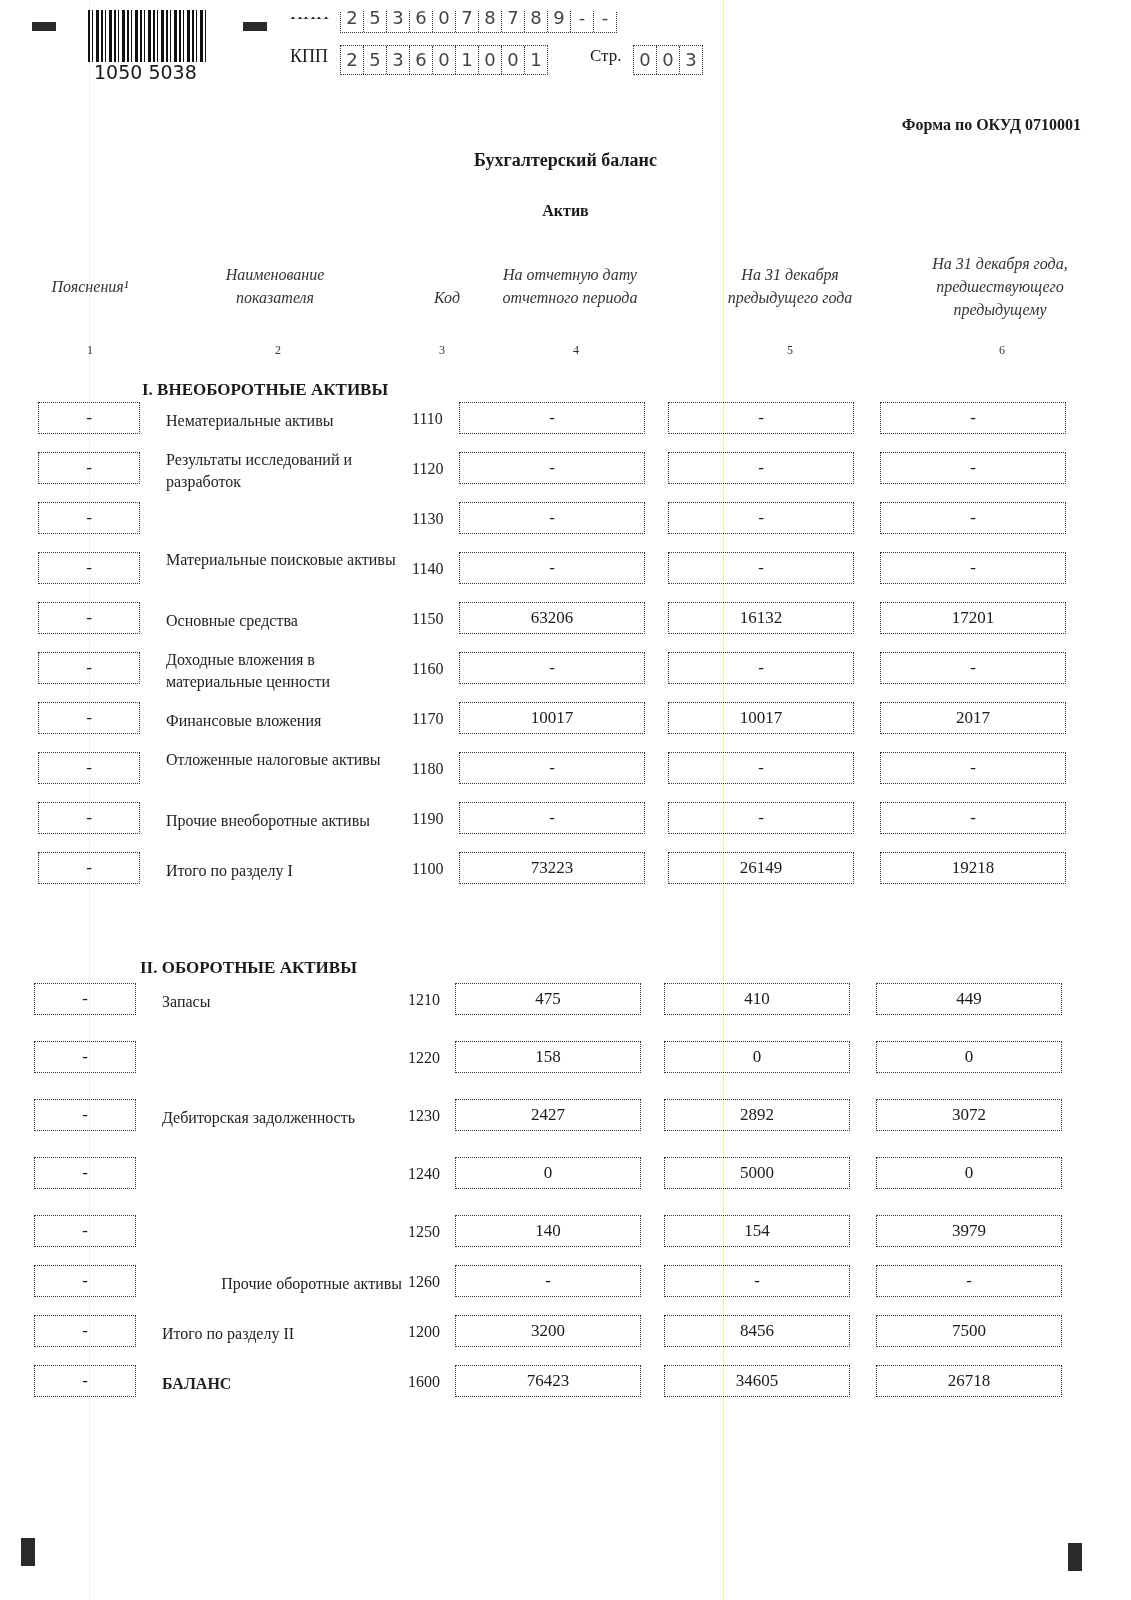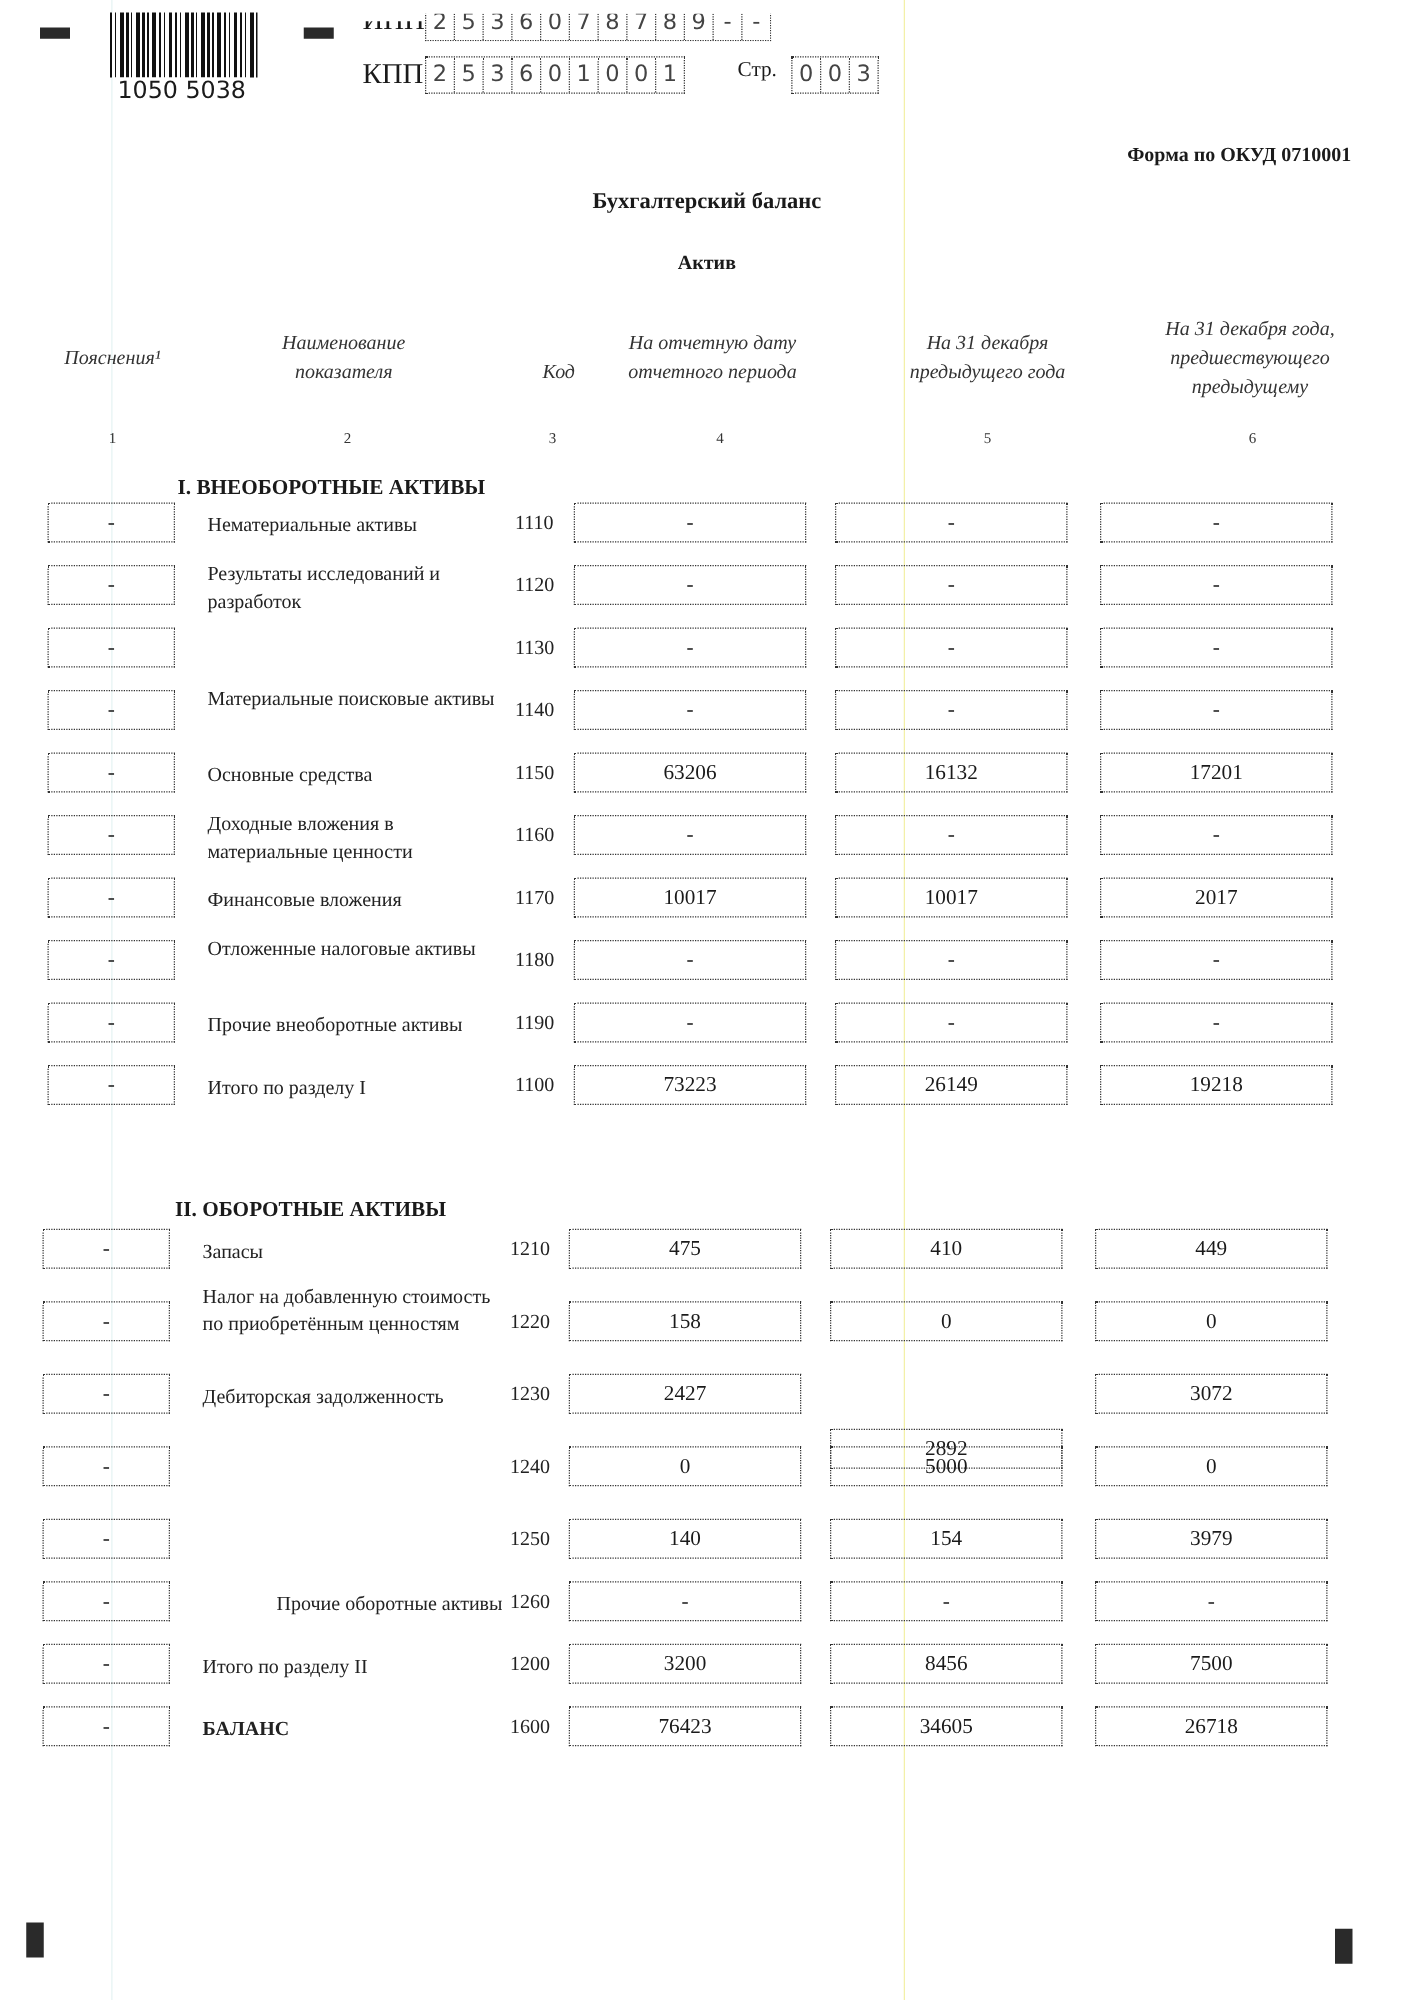--- a/index.html
+++ b/index.html
@@ -5,21 +5,21 @@
   html, body { margin: 0; padding: 0; background: #ffffff; }
   body { width: 1131px; height: 1600px; position: relative; overflow: hidden;
          font-family: "Liberation Serif", "DejaVu Serif", serif; color: #1a1a1a; }
   .marker { position: absolute; background: #2a2a2a; }
   .vline { position: absolute; top: 0; bottom: 0; width: 1px; }
   .barcode { position: absolute; left: 88px; top: 10px; width: 118px; height: 62px; }
   .barcode .bars { position: absolute; left: 0; top: 0; width: 118px; height: 52px;
     background: repeating-linear-gradient(90deg, #111 0 2px, #fff 2px 4px, #111 4px 5px, #fff 5px 8px, #111 8px 11px, #fff 11px 13px); }
   .barcode .num { position: absolute; left: 4px; top: 52px; font-family: "DejaVu Sans", sans-serif;
     font-size: 19px; letter-spacing: 0px; background: #fff; padding: 0 2px; line-height: 20px; }
-  .code-label { position: absolute; font-size: 23px; }
+  .code-label { position: absolute; font-size: 18px; }
   .cells { position: absolute; display: flex; border: 1px dotted #333; }
   .cells span { display: inline-block; width: 22px; height: 28px; line-height: 28px; text-align: center;
     border-right: 1px dotted #333; font-family: "DejaVu Sans", sans-serif; font-size: 18px; color: #444; }
   .cells span:last-child { border-right: none; }
   .form-code { position: absolute; right: 50px; top: 116px; font-weight: bold; font-size: 16px; }
   .title { position: absolute; left: 0; width: 1131px; text-align: center; font-weight: bold; }
   .hdr { position: absolute; font-style: italic; text-align: center; font-size: 16px; line-height: 23px; color: #333; }
   .colnum { position: absolute; font-size: 12px; text-align: center; color: #333; }
   .section { position: absolute; font-weight: bold; font-size: 17px; }
   .row { position: absolute; left: 0; width: 1131px; height: 50px; }
@@ -187,32 +187,31 @@
     <div class="row" style="top: 983px;">
       <div class="box note-box" style="left:34px; top:0px;">-</div>
       <div class="label" style="left:162px; top:8px; width:240px;">Запасы</div>
       <div class="code" style="left:408px; top:8px;">1210</div>
       <div class="box val-box" style="left:455px; top:0px;">475</div>
       <div class="box val-box" style="left:664px; top:0px;">410</div>
       <div class="box val-box" style="left:876px; top:0px;">449</div>
     </div>
     <div class="row" style="top: 1041px;">
       <div class="box note-box" style="left:34px; top:0px;">-</div>
-      <div class="label" style="left:162px; top:-14px; width:240px;">Налог на добавленную стоимость по приобретённым ценностям</div>
       <div class="code" style="left:408px; top:8px;">1220</div>
       <div class="box val-box" style="left:455px; top:0px;">158</div>
       <div class="box val-box" style="left:664px; top:0px;">0</div>
       <div class="box val-box" style="left:876px; top:0px;">0</div>
     </div>
     <div class="row" style="top: 1099px;">
       <div class="box note-box" style="left:34px; top:0px;">-</div>
       <div class="label" style="left:162px; top:8px; width:240px;">Дебиторская задолженность</div>
       <div class="code" style="left:408px; top:8px;">1230</div>
       <div class="box val-box" style="left:455px; top:0px;">2427</div>
-      <div class="box val-box" style="left:664px; top:0px;margin-top:44px;">2892</div>
+      <div class="box val-box" style="left:664px; top:0px;">2892</div>
       <div class="box val-box" style="left:876px; top:0px;">3072</div>
     </div>
     <div class="row" style="top: 1157px;">
       <div class="box note-box" style="left:34px; top:0px;">-</div>
       <div class="code" style="left:408px; top:8px;">1240</div>
       <div class="box val-box" style="left:455px; top:0px;">0</div>
       <div class="box val-box" style="left:664px; top:0px;">5000</div>
       <div class="box val-box" style="left:876px; top:0px;">0</div>
     </div>
     <div class="row" style="top: 1215px;">

